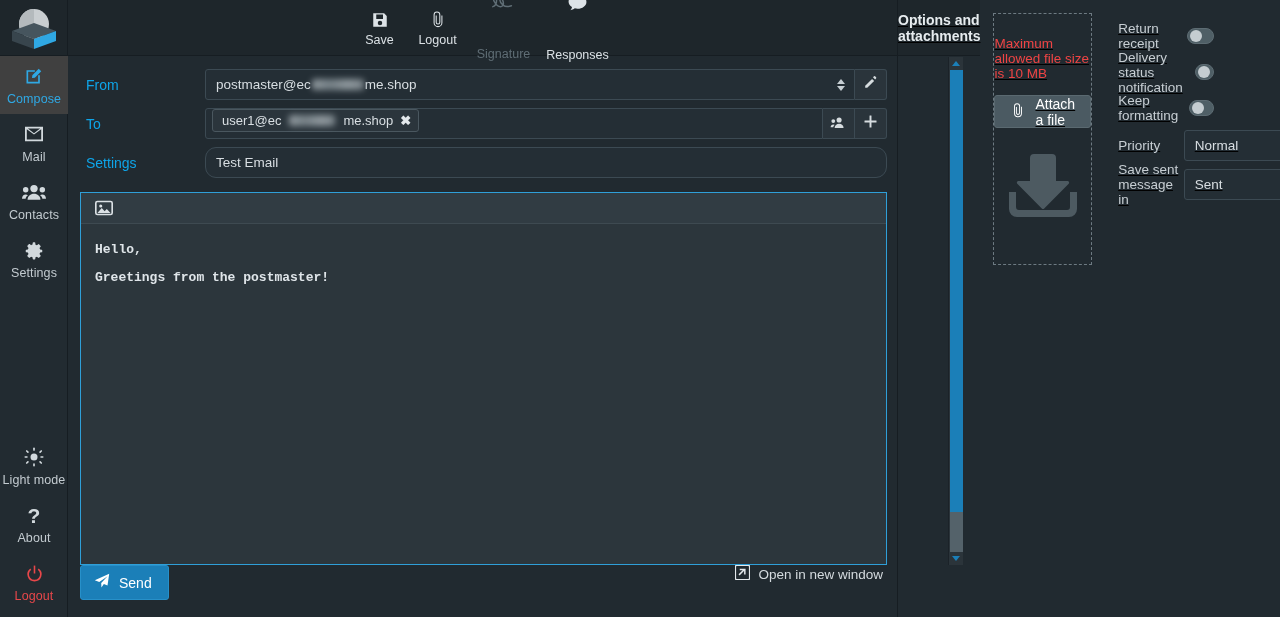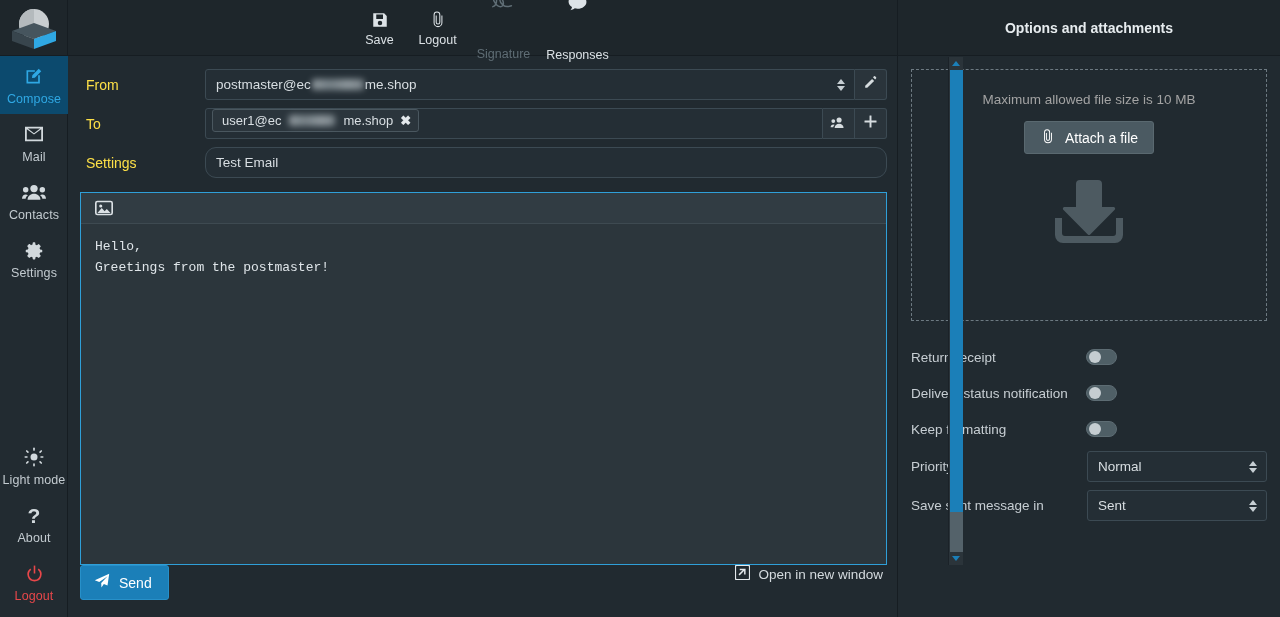--- a/index.html
+++ b/index.html
@@ -27,21 +27,21 @@
     border-bottom: 1px solid #161d22;
   }
   .logo-svg { display: block; }
   .nav-item {
     width: 68px; padding: 9px 0 8px 0;
     display: flex; flex-direction: column; align-items: center; justify-content: center;
     color: #c3cbd0; cursor: pointer; user-select: none;
   }
   .nav-item .nav-icon { height: 22px; display: flex; align-items: center; justify-content: center; margin-bottom: 5px; }
   .nav-item .nav-label { font-size: 12.5px; line-height: 14px; letter-spacing: .1px; }
-  .nav-item.active { background: #0c4a6e; color: #2fa8e4; justify-content: center; }
+  .nav-item.active { background: #404040; color: #2fa8e4; justify-content: center; }
   .nav-item.active svg { fill: #2fa8e4; }
   .nav-item svg { fill: #d2d9dd; }
   .nav-spacer { flex: 1 1 auto; }
   .nav-item.logout { color: #e8474a; padding-bottom: 14px; }
   .nav-item.logout svg { fill: #e8474a; }
 
   
   .center {
     width: 830px; flex: 0 0 830px; height: 617px;
     background: #212a30;
@@ -65,21 +65,21 @@
   .tb-btn svg { fill: #dde3e7; }
   .tb-btn .tb-label { font-size: 12.5px; line-height: 13px; }
   .tb-btn.disabled { color: #5f6d75; }
   .tb-btn.disabled svg { fill: #5f6d75; stroke: #5f6d75; }
   .tb-btn.wide { width: 74px; gap: 33px; }
 
   .fields { padding: 13px 10px 0 12px; }
   .field-row { display: flex; align-items: center; margin-bottom: 8px; }
   .field-label {
     width: 125px; flex: 0 0 125px;
-    font-size: 14px; color: #fde047; padding-left: 6px;
+    font-size: 14px; color: #0ea5e9; padding-left: 6px;
   }
   .field-ctrl { flex: 1 1 auto; display: flex; align-items: stretch; }
 
   .inp {
     flex: 1 1 auto; height: 31px;
     background: #242e35;
     border: 1px solid #3c4a53;
     border-radius: 3px;
     color: #d8dee2; font-size: 13.5px;
     padding: 0 10px;
@@ -144,23 +144,24 @@
     background: #313c43;
     border-bottom: 1px solid #3e4a51;
     display: flex; align-items: center; padding-left: 10px;
   }
   .ed-ico { width: 26px; height: 22px; display: flex; align-items: center; justify-content: center; cursor: pointer; }
   .ed-ico svg { fill: #dbe1e5; }
   .editor-body {
     flex: 1 1 auto; padding: 12px 14px;
     color: #dfe5e9;
     font-family: "Liberation Mono", monospace;
-    font-size: 13px; line-height: 21px;
+    font-size: 13px; line-height: 28px;
     white-space: pre-wrap;
     overflow: hidden;
+    font-weight: bold;
   }
 
   .bottom-bar {
     height: 52px; flex: 0 0 52px;
     display: flex; align-items: flex-start;
     padding: 0 14px 0 12px;
     background: #212a30;
   }
   .send-btn {
     background: #1b7fb8; border: 1px solid #2790c9; border-radius: 3px;
@@ -187,36 +188,36 @@
   .cscroll .arw i { width: 0; height: 0; border-left: 4px solid transparent; border-right: 4px solid transparent; }
   .cscroll .arw.up i { border-bottom: 5px solid #1b7fb8; }
   .cscroll .arw.dn i { border-top: 5px solid #1b7fb8; }
   .cscroll .track { flex: 1 1 auto; width: 13px; background: #54626a; position: relative; }
   .cscroll .thumb { position: absolute; top: 0; left: 0; width: 13px; height: 442px; background: #1b7fb8; }
 
   
   .right {
     width: 382px; flex: 0 0 382px; height: 602px;
     background: #212a30;
-    display: flex; flex-direction: column;
+    display: flex;  text-decoration: underline;
   }
   .right-head {
     height: 56px; flex: 0 0 56px;
     background: #1e262b; border-bottom: 1px solid #161d22;
     display: flex; align-items: center; justify-content: center;
     color: #e7ecef; font-size: 14px; font-weight: bold;
   }
   .dropzone {
     margin: 13px 13px 0 13px;
     border: 1px dashed #6d7a82;
     height: 252px;
     display: flex; flex-direction: column; align-items: center;
     padding-top: 22px;
   }
-  .dz-text { color: #a3a3a3; font-size: 13.5px; margin-bottom: 14px; }
+  .dz-text { color: #ef4444; font-size: 13.5px; margin-bottom: 14px; }
   .attach-btn {
     background: #4b5a62; border: 1px solid #5a6970; border-radius: 3px;
     color: #fff; font-size: 14px; height: 33px; padding: 0 15px;
     display: inline-flex; align-items: center; gap: 9px; cursor: pointer;
   }
   .attach-btn svg { fill: #fff; }
   .dz-icon { margin-top: 24px; }
   .dz-icon svg { fill: #4d5a61; }
 
   .opt-list { padding: 18px 13px 0 13px; }

